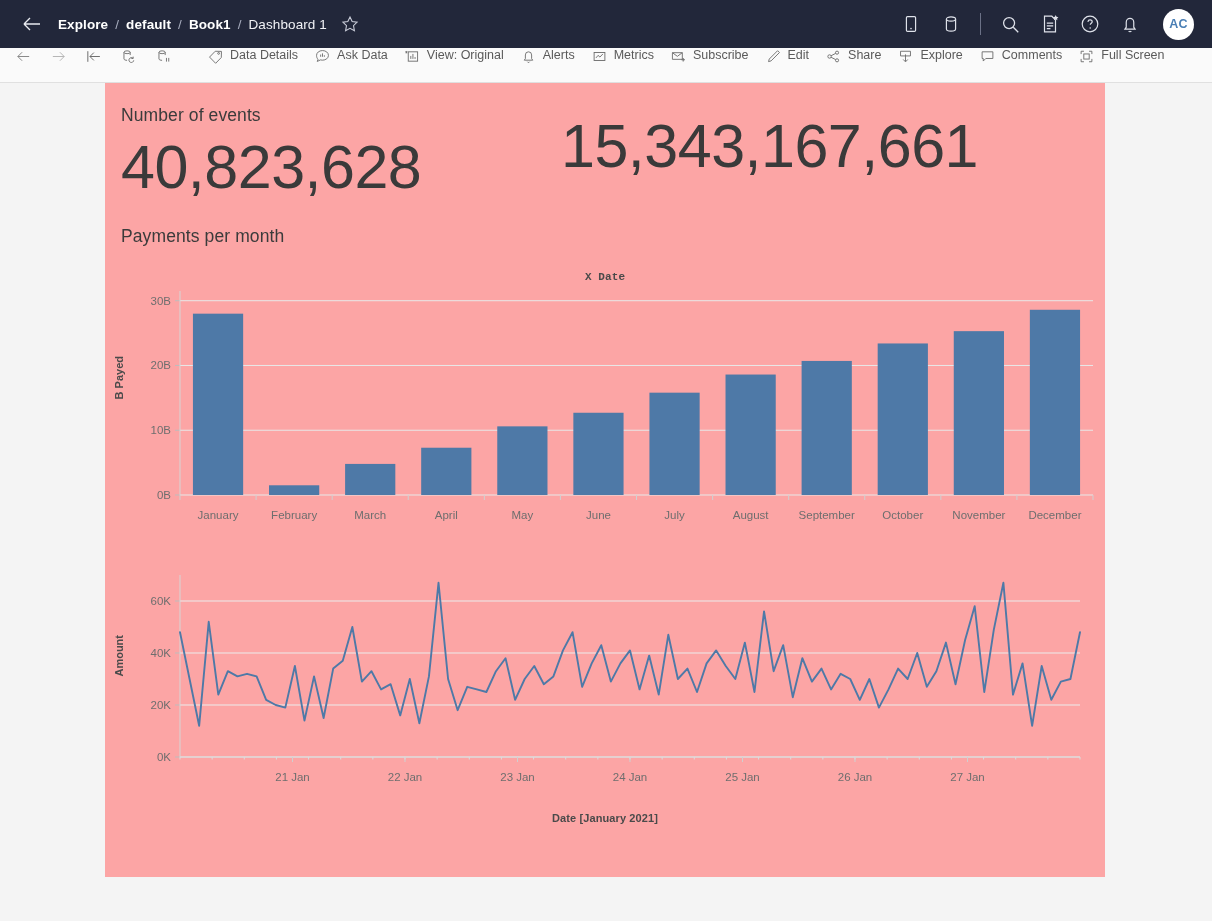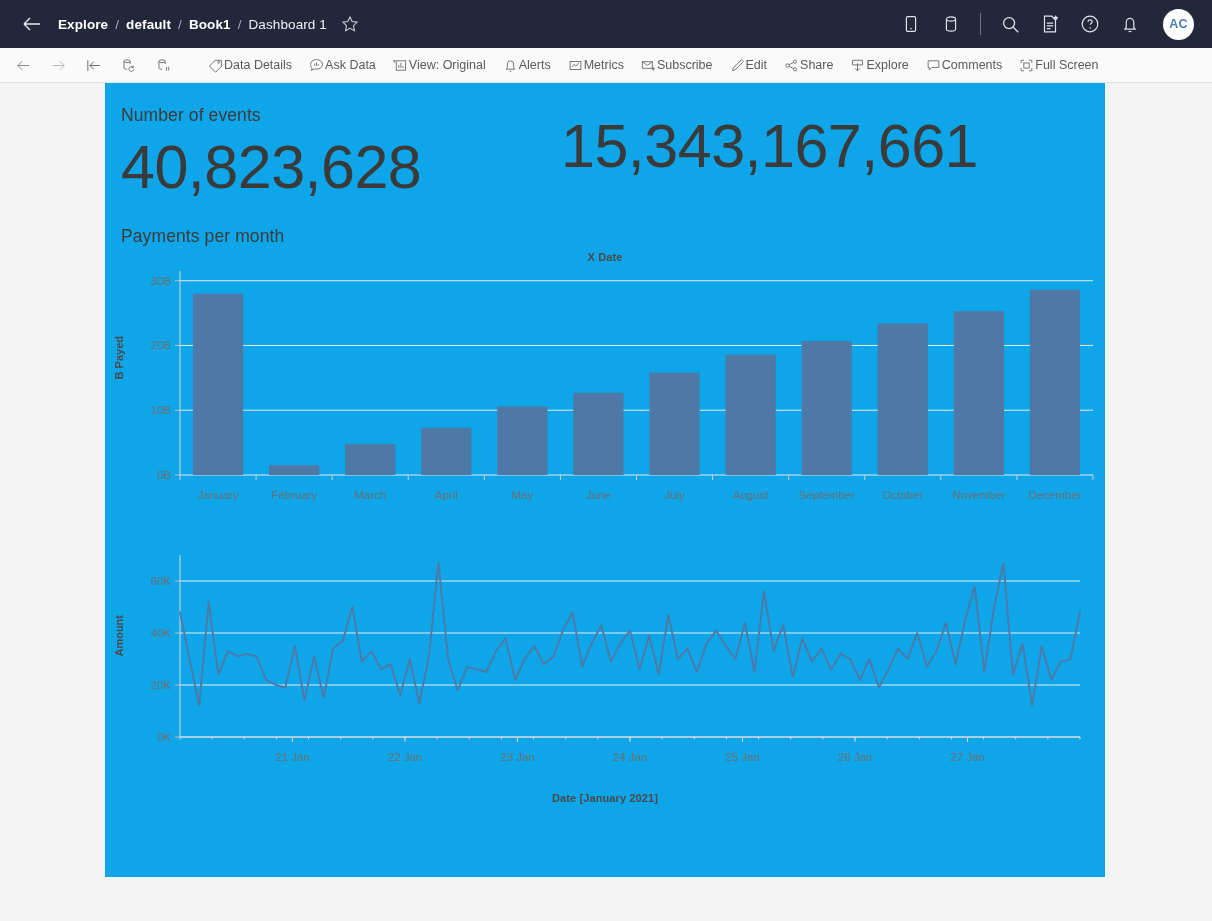--- a/index.html
+++ b/index.html
@@ -43,39 +43,39 @@
     height: 35px;
     background: #fafafa;
     border-bottom: 1px solid #e0e0e0;
     display: flex;
     align-items: center;
     padding: 0 14px 0 6px;
     color: #5a5a5a;
     font-size: 12.5px;
   }
   .tb-item {
-    display: flex; align-items: center; gap: 0;
+    display: flex; gap: 6px;
     padding: 0 8px; height: 100%;
     cursor: pointer; white-space: nowrap;
   }
   .tb-item.iconly { padding: 0 9px; }
   .tb-icon { width: 17px; height: 17px; display: block; flex: 0 0 auto; }
   .tb-gap { width: 18px; }
 
   
   .canvas {
     position: relative;
     width: 1212px;
     height: 838px;
     background: #f4f4f4;
   }
   .dash {
     position: absolute;
     left: 105px; top: 0; width: 1000px; height: 794px;
-    background: #0ea5e9;
+    background: #fca5a5;
   }
 
   .kpi-row { display: flex; padding: 22px 0 0 0; }
   .kpi { padding-left: 16px; }
   .kpi:nth-child(1) { width: 440px; }
   .kpi-title {
     font-size: 17.5px; color: #3b3b3b; font-weight: 400;
     letter-spacing: .1px;
   }
   .kpi-value {
@@ -300,21 +300,21 @@
         <div class="kpi-value">40,823,628</div>
       </div>
       <div class="kpi">
         <div class="kpi-value">15,343,167,661</div>
       </div>
     </div>
 
     <div style="margin-top:22px;">
       <div class="panel-title">Payments per month</div>
       <div class="chart-wrap" style="height:290px;">
-        <div class="col-header" style="margin-top:4px;">X Date</div>
+        <div class="col-header" style="margin-top:24px;font-family:Liberation Mono, monospace;">X Date</div>
         <div class="axis-title-y" style="left:8px; top:85px;">B Payed</div>
         <svg id="bar-svg" width="1000" height="240" viewBox="0 0 1000 240">
             <line x1="75" y1="212" x2="988" y2="212" stroke="#e8e8e8" stroke-width="1"></line>
             <text x="66" y="216" text-anchor="end" fill="#6e6e6e" font-size="11.5" font-family="&quot;Liberation Sans&quot;, sans-serif">0B</text>
             <line x1="70" y1="212" x2="75" y2="212" stroke="#bdbdbd" stroke-width="1"></line>
             <line x1="75" y1="147.23809523809524" x2="988" y2="147.23809523809524" stroke="#e8e8e8" stroke-width="1"></line>
             <text x="66" y="151.23809523809524" text-anchor="end" fill="#6e6e6e" font-size="11.5" font-family="&quot;Liberation Sans&quot;, sans-serif">10B</text>
             <line x1="70" y1="147.23809523809524" x2="75" y2="147.23809523809524" stroke="#bdbdbd" stroke-width="1"></line>
             <line x1="75" y1="82.47619047619048" x2="988" y2="82.47619047619048" stroke="#e8e8e8" stroke-width="1"></line>
             <text x="66" y="86.47619047619048" text-anchor="end" fill="#6e6e6e" font-size="11.5" font-family="&quot;Liberation Sans&quot;, sans-serif">20B</text>

